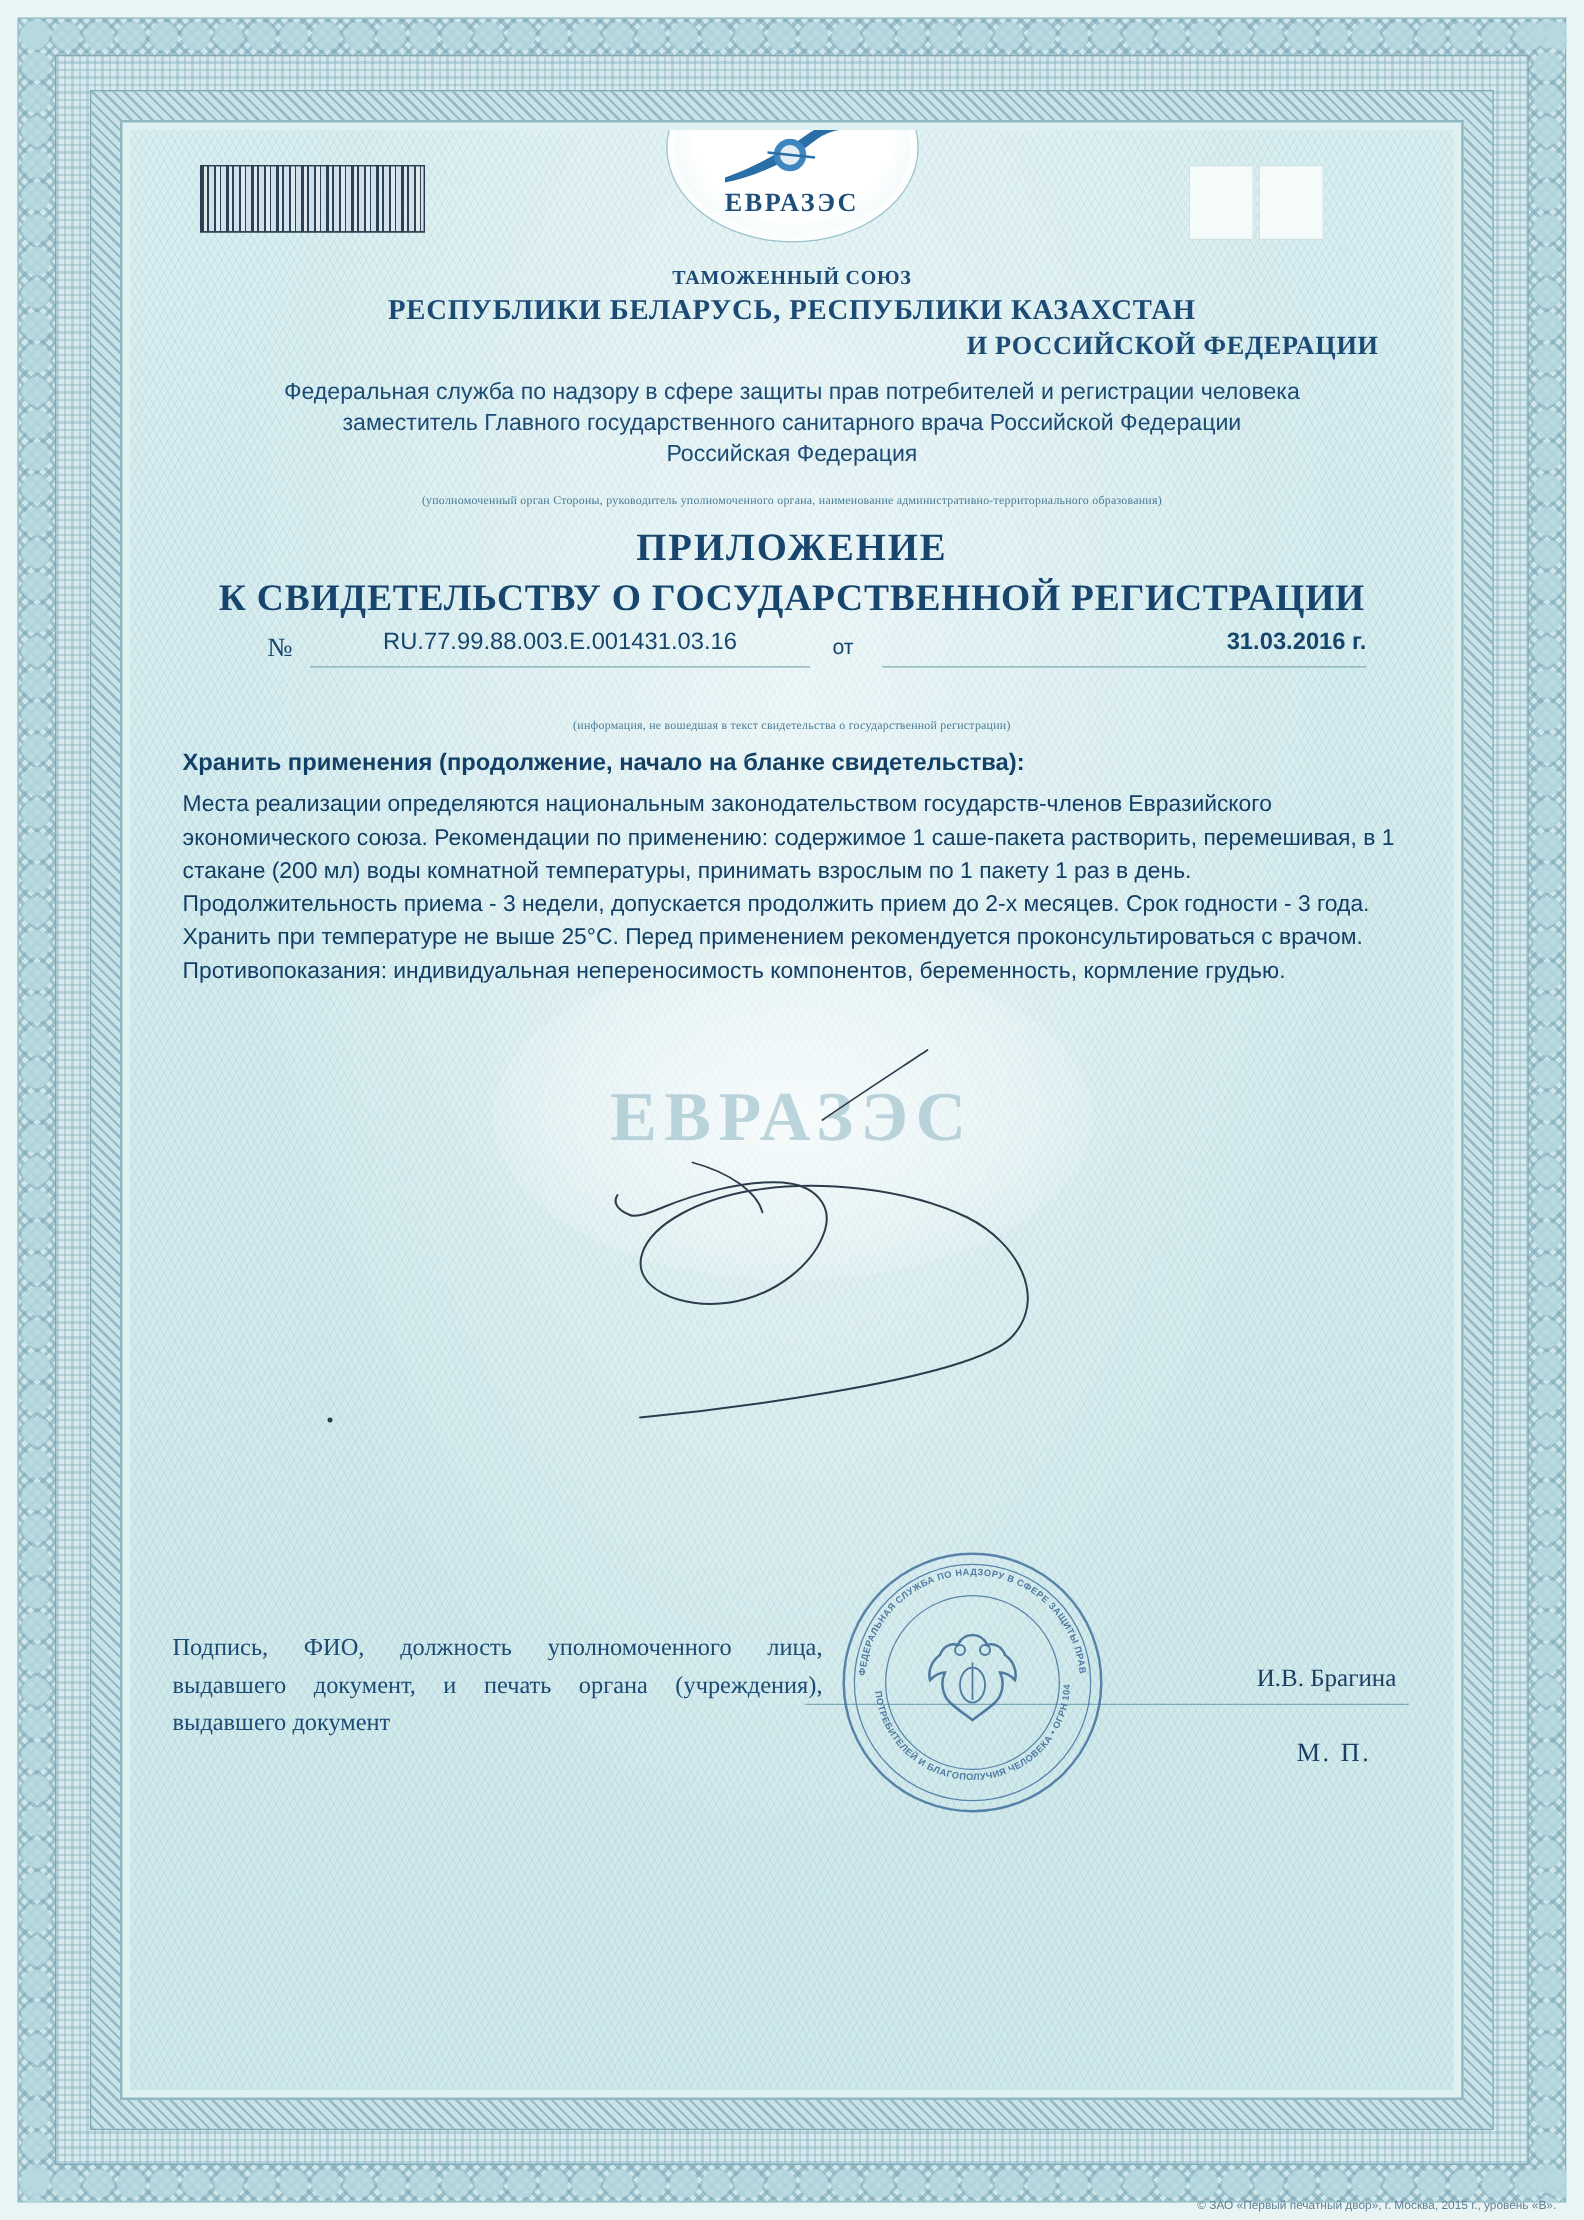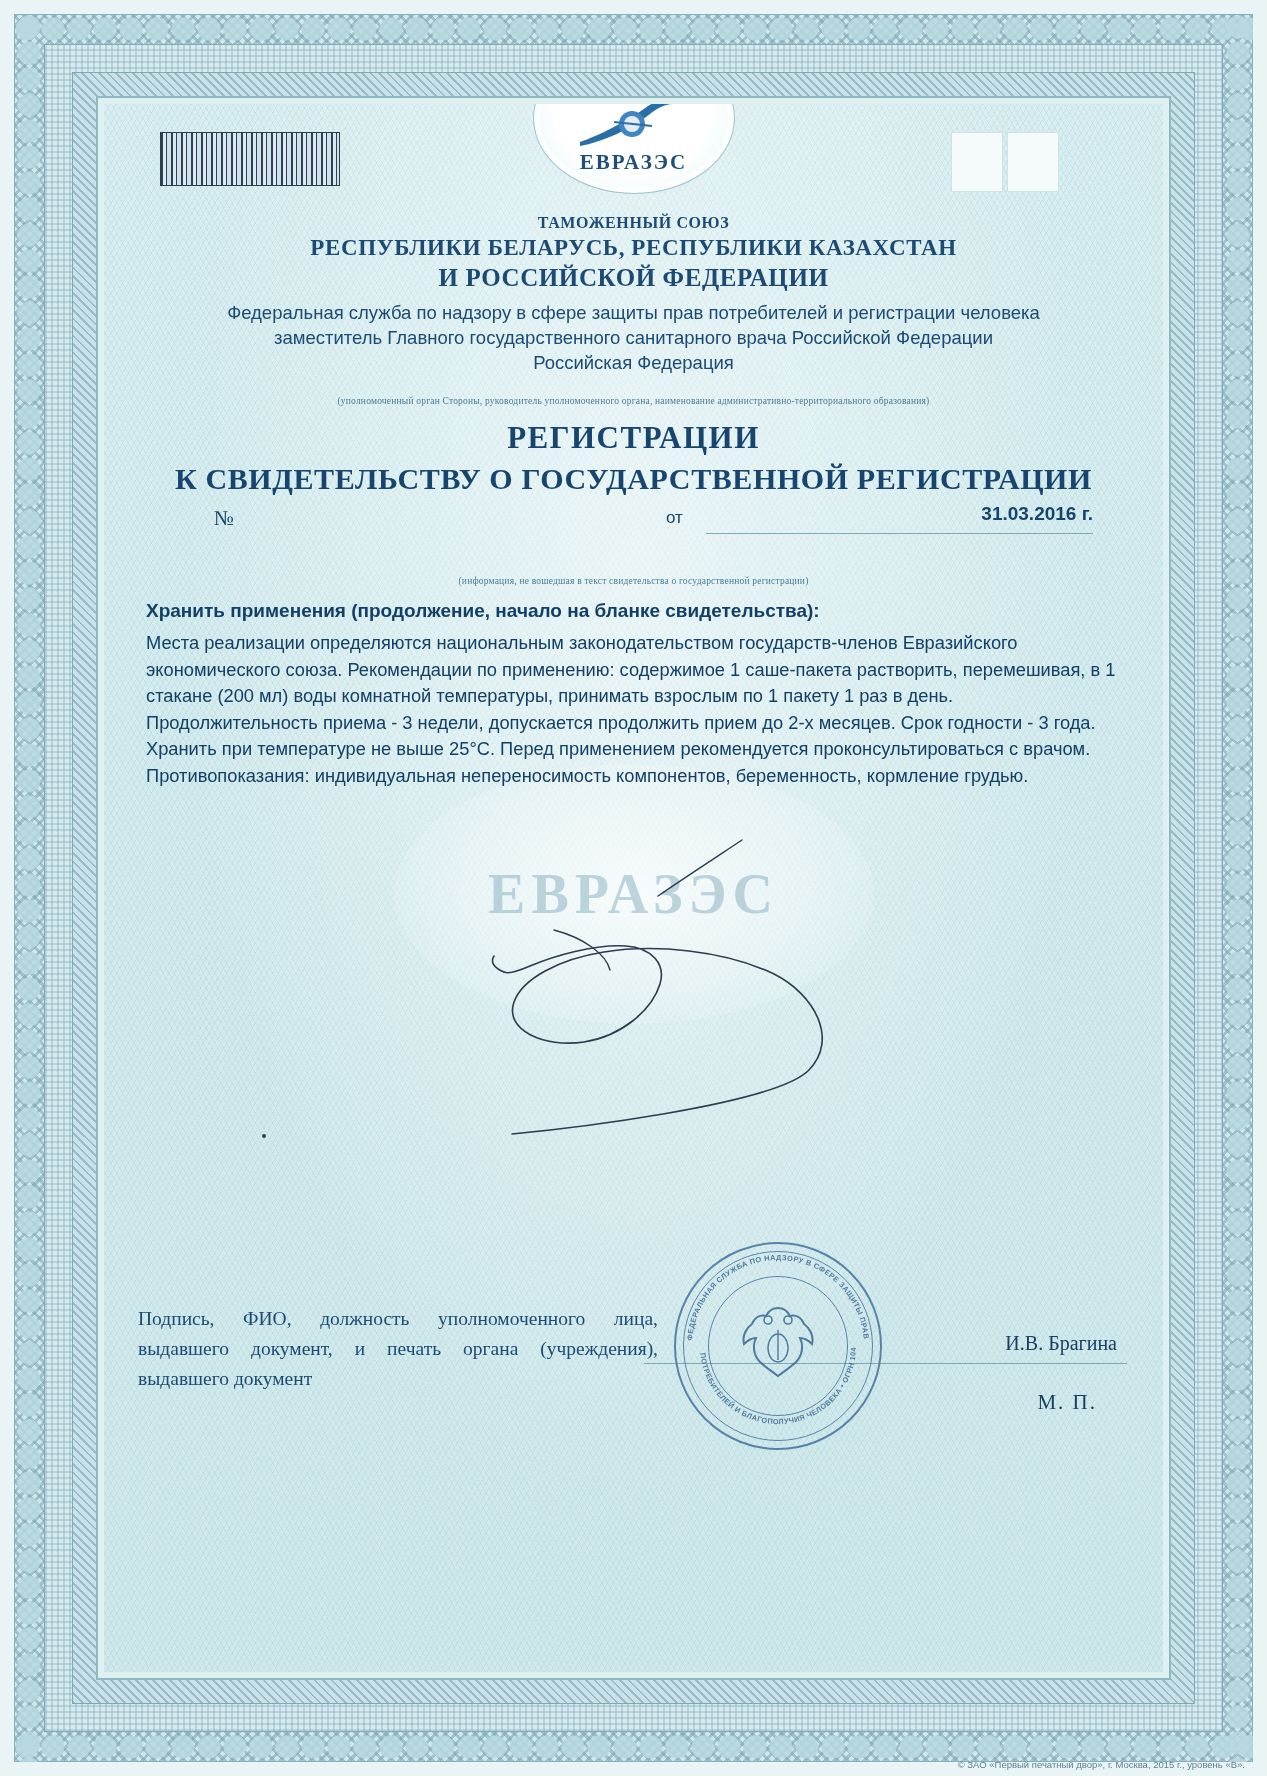--- a/index.html
+++ b/index.html
@@ -178,21 +178,21 @@
     position: absolute;
     left: 60px; right: 60px;
     top: 110px;
     font-family: "Liberation Serif", serif;
     font-weight: bold;
     color: #1b4a74;
     letter-spacing: .6px;
   }
   .h-union .l1 { font-size: 16px; }
   .h-union .l2 { font-size: 23px; margin-top: 3px; }
-  .h-union .l3 { font-size: 25px; margin-top: 3px; }
+  .h-union .l3 { font-size: 21px; margin-top: 3px; text-align: right; }
 
   .h-agency {
     position: absolute;
     left: 40px; right: 40px;
     top: 196px;
     text-align: center;
     color: #1b4a74;
     font-size: 18.5px;
     line-height: 25px;
   }
@@ -417,26 +417,27 @@
 
     <div class="h-agency">
       <div>Федеральная служба по надзору в сфере защиты прав потребителей и регистрации человека</div>
       <div>заместитель Главного государственного санитарного врача Российской Федерации</div>
       <div>Российская Федерация</div>
     </div>
 
     <div class="micro m1">(уполномоченный орган Стороны, руководитель уполномоченного органа, наименование административно-территориального образования)</div>
 
     <div class="h-title">
-      <div class="t1">РЕГИСТРАЦИИ</div>
+      <div class="t1">ПРИЛОЖЕНИЕ</div>
       <div class="t2">К СВИДЕТЕЛЬСТВУ О ГОСУДАРСТВЕННОЙ РЕГИСТРАЦИИ</div>
     </div>
 
     <div class="numrow">
       <span class="nosign">№</span>
+      <div class="line1">RU.77.99.88.003.Е.001431.03.16</div>
       <span class="ot">от</span>
       <div class="line2">31.03.2016 г.</div>
     </div>
 
     <div class="micro m2">(информация, не вошедшая в текст свидетельства о государственной регистрации)</div>
 
     <div class="scope-title">Хранить применения (продолжение, начало на бланке свидетельства):</div>
     <div class="scope-body">Места реализации определяются национальным законодательством государств-членов Евразийского экономического союза. Рекомендации по применению: содержимое 1 саше-пакета растворить, перемешивая, в 1 стакане (200 мл) воды комнатной температуры, принимать взрослым по 1 пакету 1 раз в день. Продолжительность приема - 3 недели, допускается продолжить прием до 2-х месяцев. Срок годности - 3 года. Хранить при температуре не выше 25°С. Перед применением рекомендуется проконсультироваться с врачом. Противопоказания: индивидуальная непереносимость компонентов, беременность, кормление грудью.</div>
 
     <svg class="scribble" viewBox="0 0 620 330">

